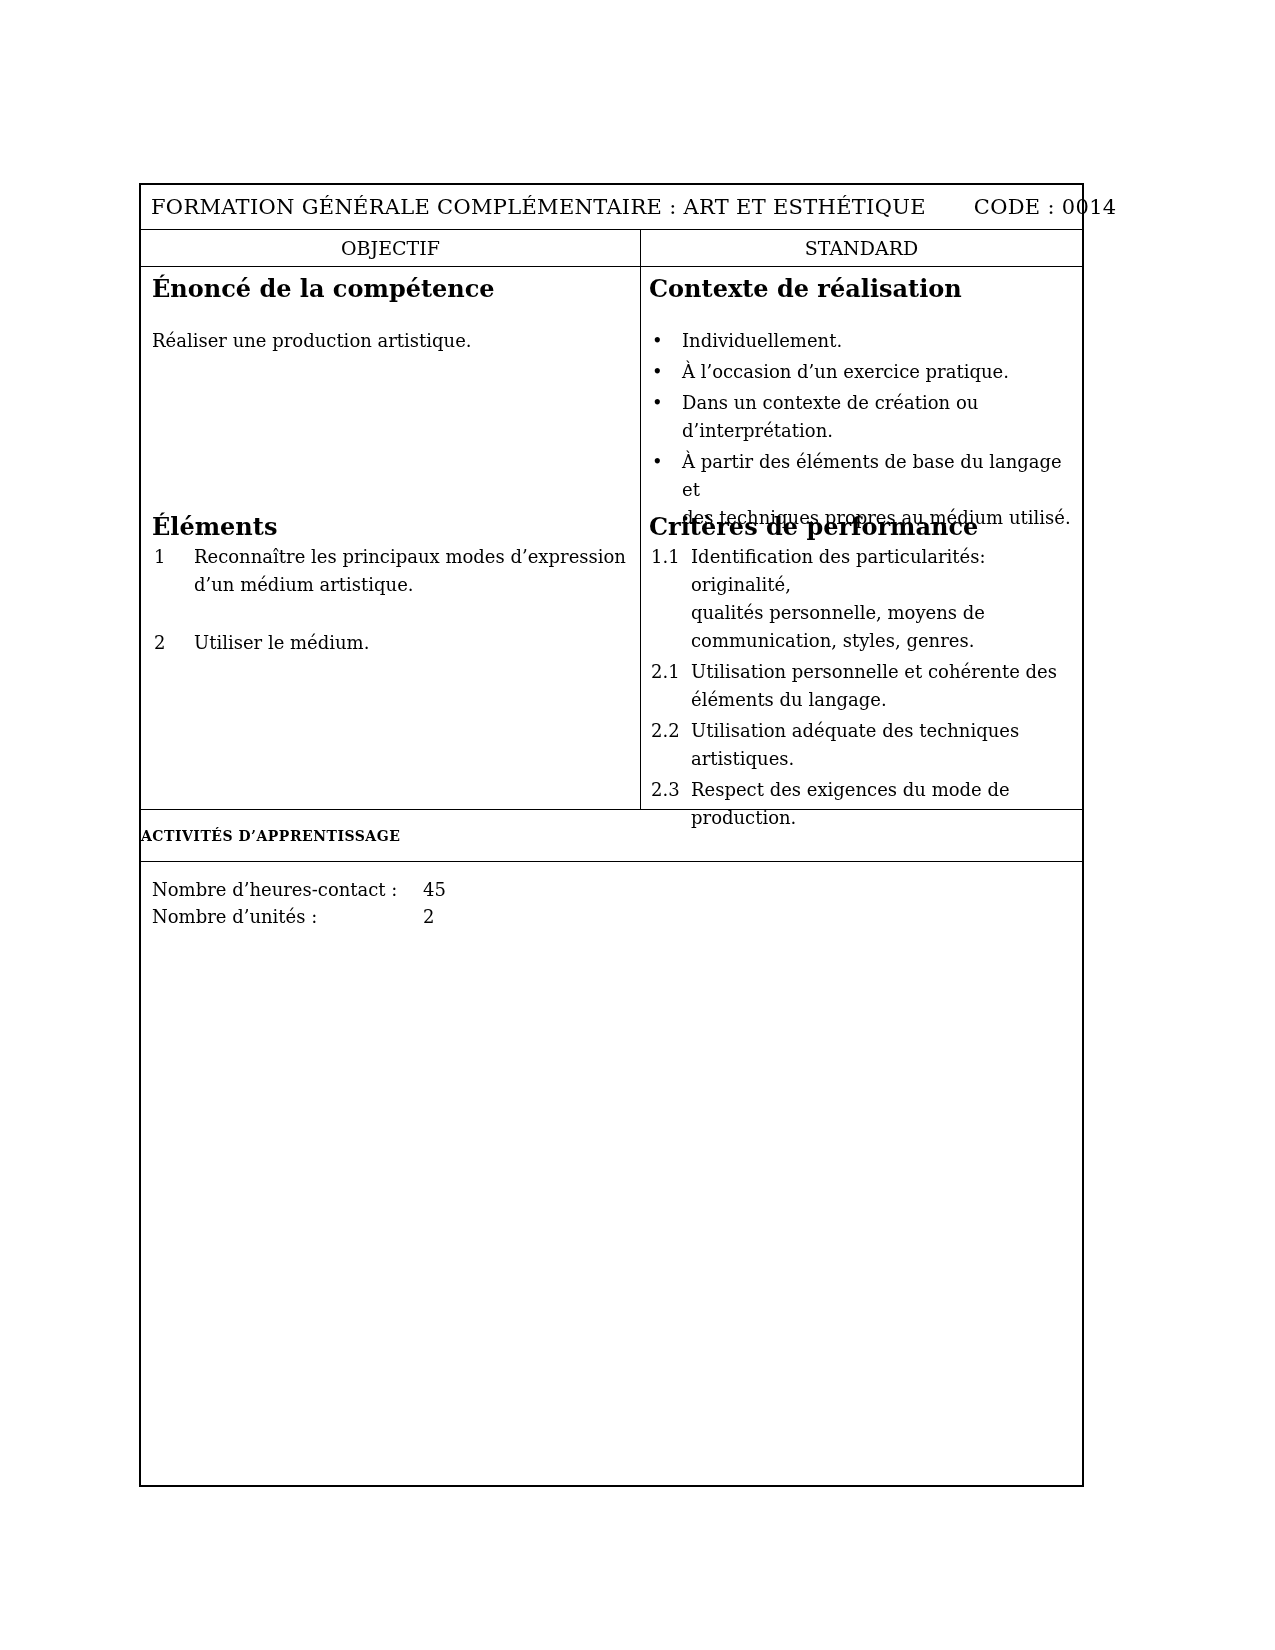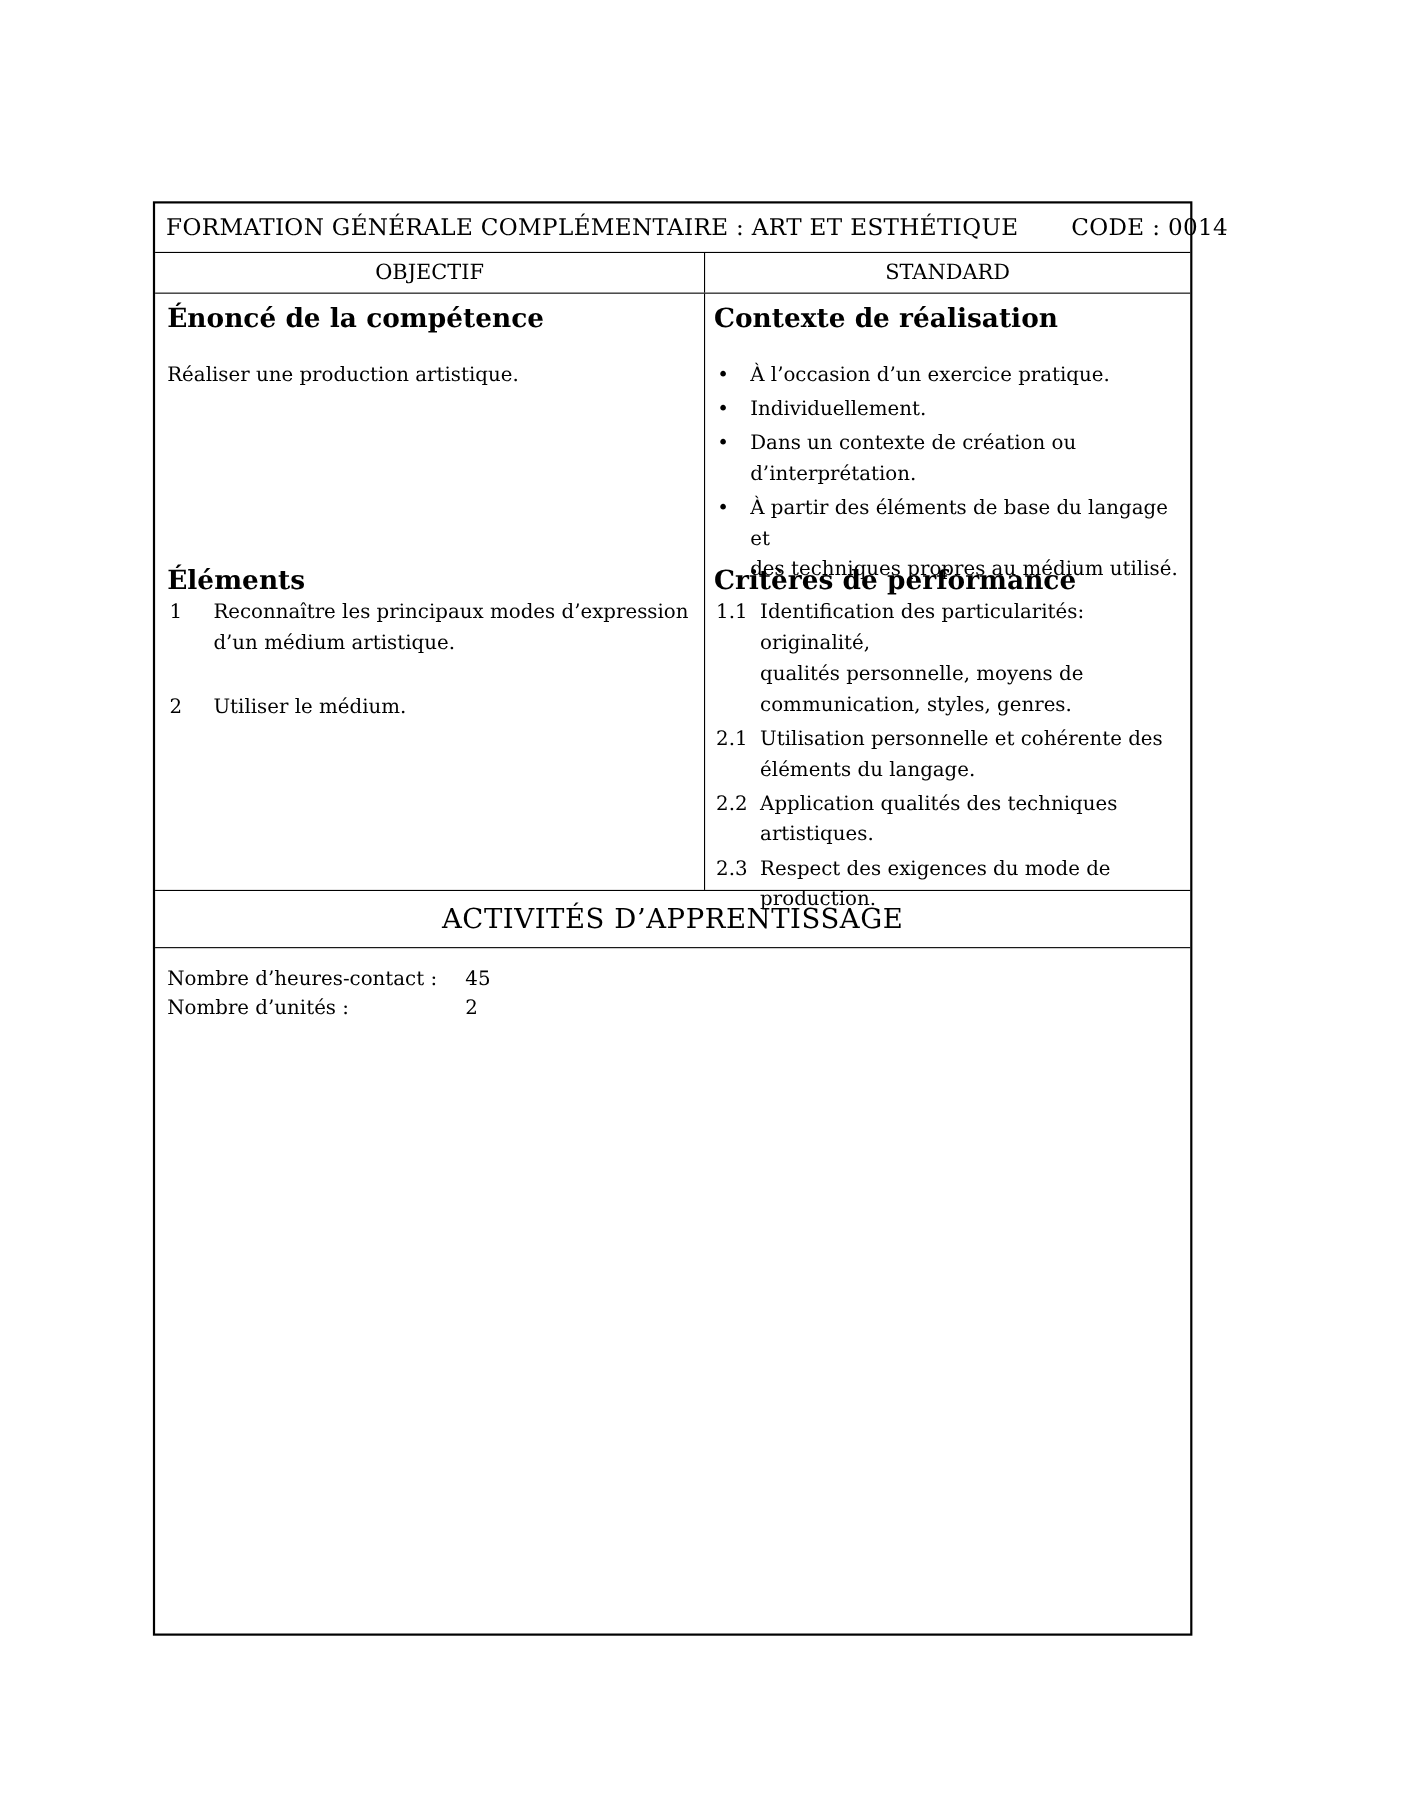--- a/index.html
+++ b/index.html
@@ -58,22 +58,22 @@
   .bullet { width:33px; flex:0 0 33px; padding-left:3px; }
   .bullet::before { content:"\2022"; font-size:18px; }
   .num-item { display:flex; margin-bottom:3px; }
   .num-item .num { width:42px; flex:0 0 42px; padding-left:2px; }
   .num-item.wide-gap { margin-bottom:30px; }
   .num-item .txt { flex:1; }
   
   .banner-row {
     height:52px; flex:0 0 52px;
     border-bottom:1px solid #000;
-    display:flex; align-items:center; justify-content:center;
-    font-size:25px; letter-spacing:.5px;
+    display:flex; align-items:center; 
+    font-size:14px; letter-spacing:.5px;font-weight:bold;
   }
   
   .activities-row { flex:1; padding:14px 10px 0 11px; font-size:18px; line-height:27px; }
   .kv-row { display:flex; }
   .kv-label { width:271px; flex:0 0 271px; font-weight:normal; }
   .kv-value { flex:1; }
   
   .footer {
     position:absolute; left:139px; top:1521px; width:945px;
     display:flex; align-items:baseline;
@@ -118,25 +118,25 @@
             <span class="txt multiline">Utiliser le médium.</span>
           </div>
         </div>
       </div>
 
       <div class="col-right">
         <div class="section-top">
           <div class="heading big-gap">Contexte de réalisation</div>
           <div class="bullet-item">
             <span class="bullet"></span>
-            <span class="txt multiline">À l’occasion d’un exercice pratique.</span>
+            <span class="txt multiline">Individuellement.</span>
           </div>
           <div class="bullet-item">
             <span class="bullet"></span>
-            <span class="txt multiline">Individuellement.</span>
+            <span class="txt multiline">À l’occasion d’un exercice pratique.</span>
           </div>
           <div class="bullet-item">
             <span class="bullet"></span>
             <span class="txt multiline">Dans un contexte de création ou
 d’interprétation.</span>
           </div>
           <div class="bullet-item">
             <span class="bullet"></span>
             <span class="txt multiline">À partir des éléments de base du langage et
 des techniques propres au médium utilisé.</span>
@@ -150,21 +150,21 @@
 qualités personnelle, moyens de
 communication, styles, genres.</span>
           </div>
           <div class="num-item">
             <span class="num">2.1</span>
             <span class="txt multiline">Utilisation personnelle et cohérente des
 éléments du langage.</span>
           </div>
           <div class="num-item">
             <span class="num">2.2</span>
-            <span class="txt multiline">Application qualités des techniques
+            <span class="txt multiline">Utilisation adéquate des techniques
 artistiques.</span>
           </div>
           <div class="num-item">
             <span class="num">2.3</span>
             <span class="txt multiline">Respect des exigences du mode de production.</span>
           </div>
         </div>
       </div>
 
     </div>

